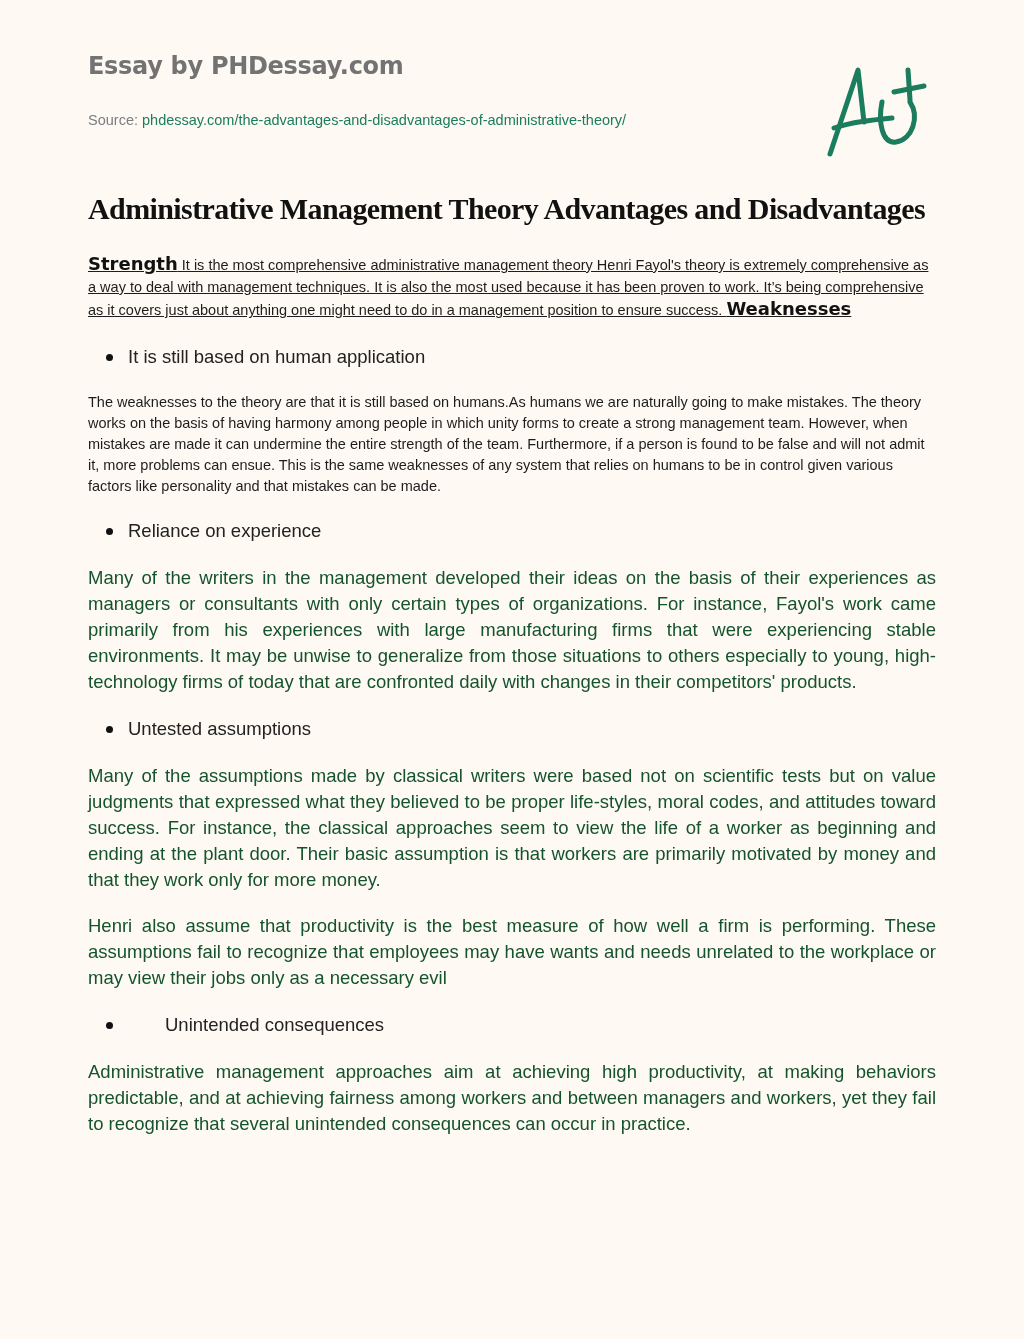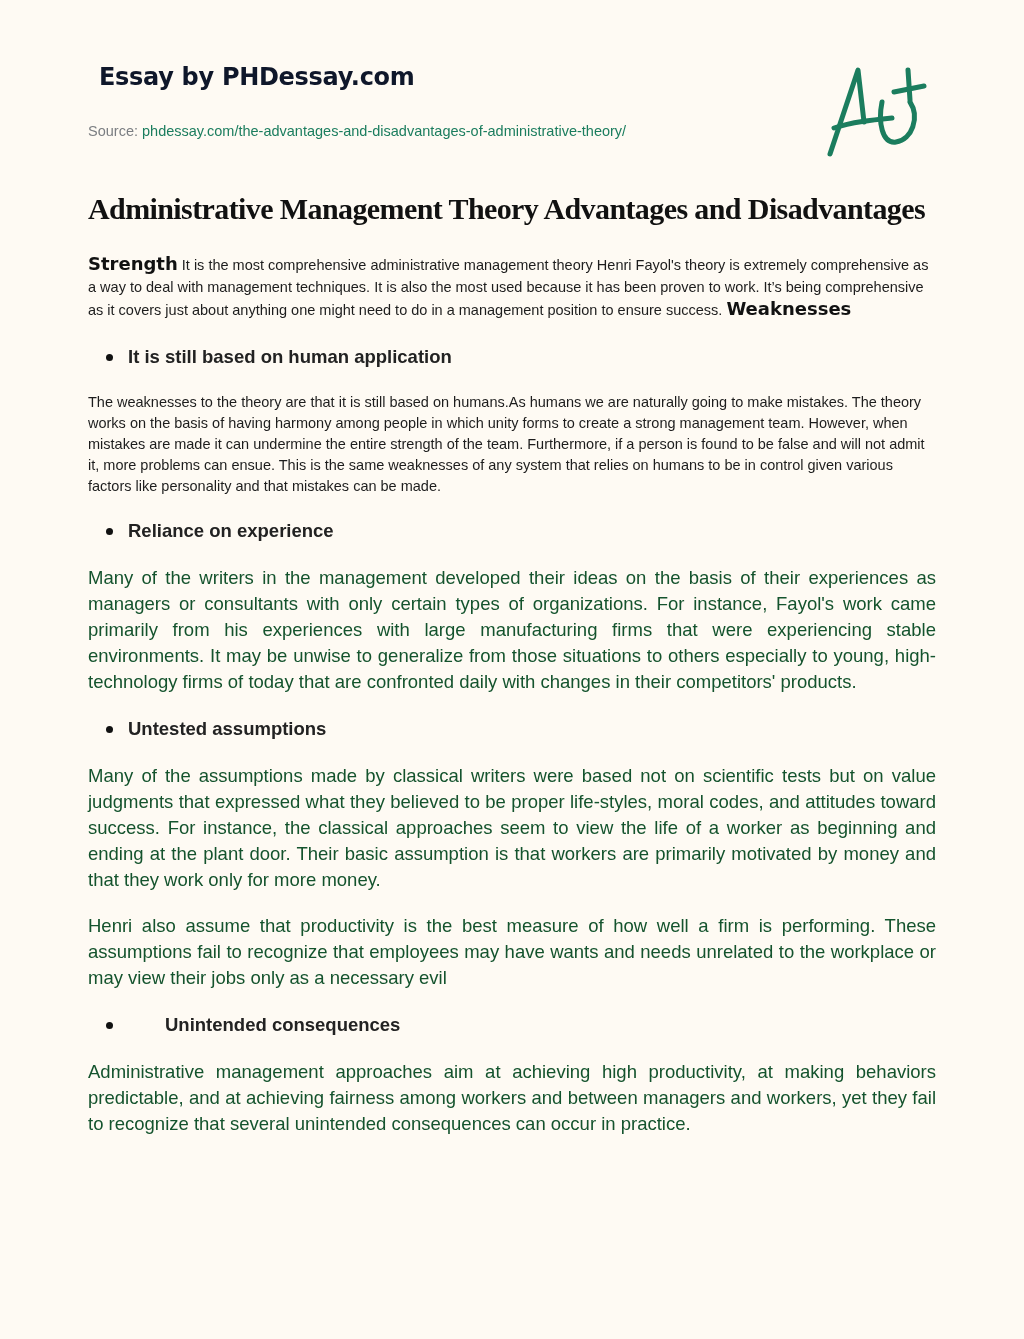--- a/index.html
+++ b/index.html
@@ -18,23 +18,23 @@
     .header {
       position: absolute;
       left: 88px;
       top: 50px;
       width: 700px;
     }
     .brand {
       font-family: "DejaVu Sans", sans-serif;
       font-size: 24px;
       font-weight: bold;
-      color: #0f172a;
+      color: #737373;
       letter-spacing: -0.3px;
-      margin: 11px;
+      margin: 0;
       line-height: 32px;
     }
     .source {
       margin-top: 28px;
       font-size: 14.5px;
       color: #7b7e82;
       line-height: 20px;
     }
     .source a {
       color: #1b7d5e;
@@ -60,35 +60,35 @@
       line-height: 41px;
       color: #111;
       margin: 0 0 24px 0;
       letter-spacing: -0.6px;
     }
     .intro {
       font-size: 14.5px;
       line-height: 21.7px;
       margin: 0;
       color: #1d1d1d;
+      text-decoration: underline;
     }
     .intro .strong {
       font-family: "DejaVu Sans", sans-serif;
       font-weight: bold;
       font-size: 18px;
       color: #111;
     }
     .bullet {
       display: flex;
       align-items: center;
       margin: 0;
       font-size: 18.5px;
       color: #222;
       line-height: 24px;
-      font-weight: bold;
     }
     .bullet .dot {
       width: 7px;
       height: 7px;
       border-radius: 50%;
       background: #111;
       margin-left: 18px;
       margin-right: 15px;
       flex: none;
     }

